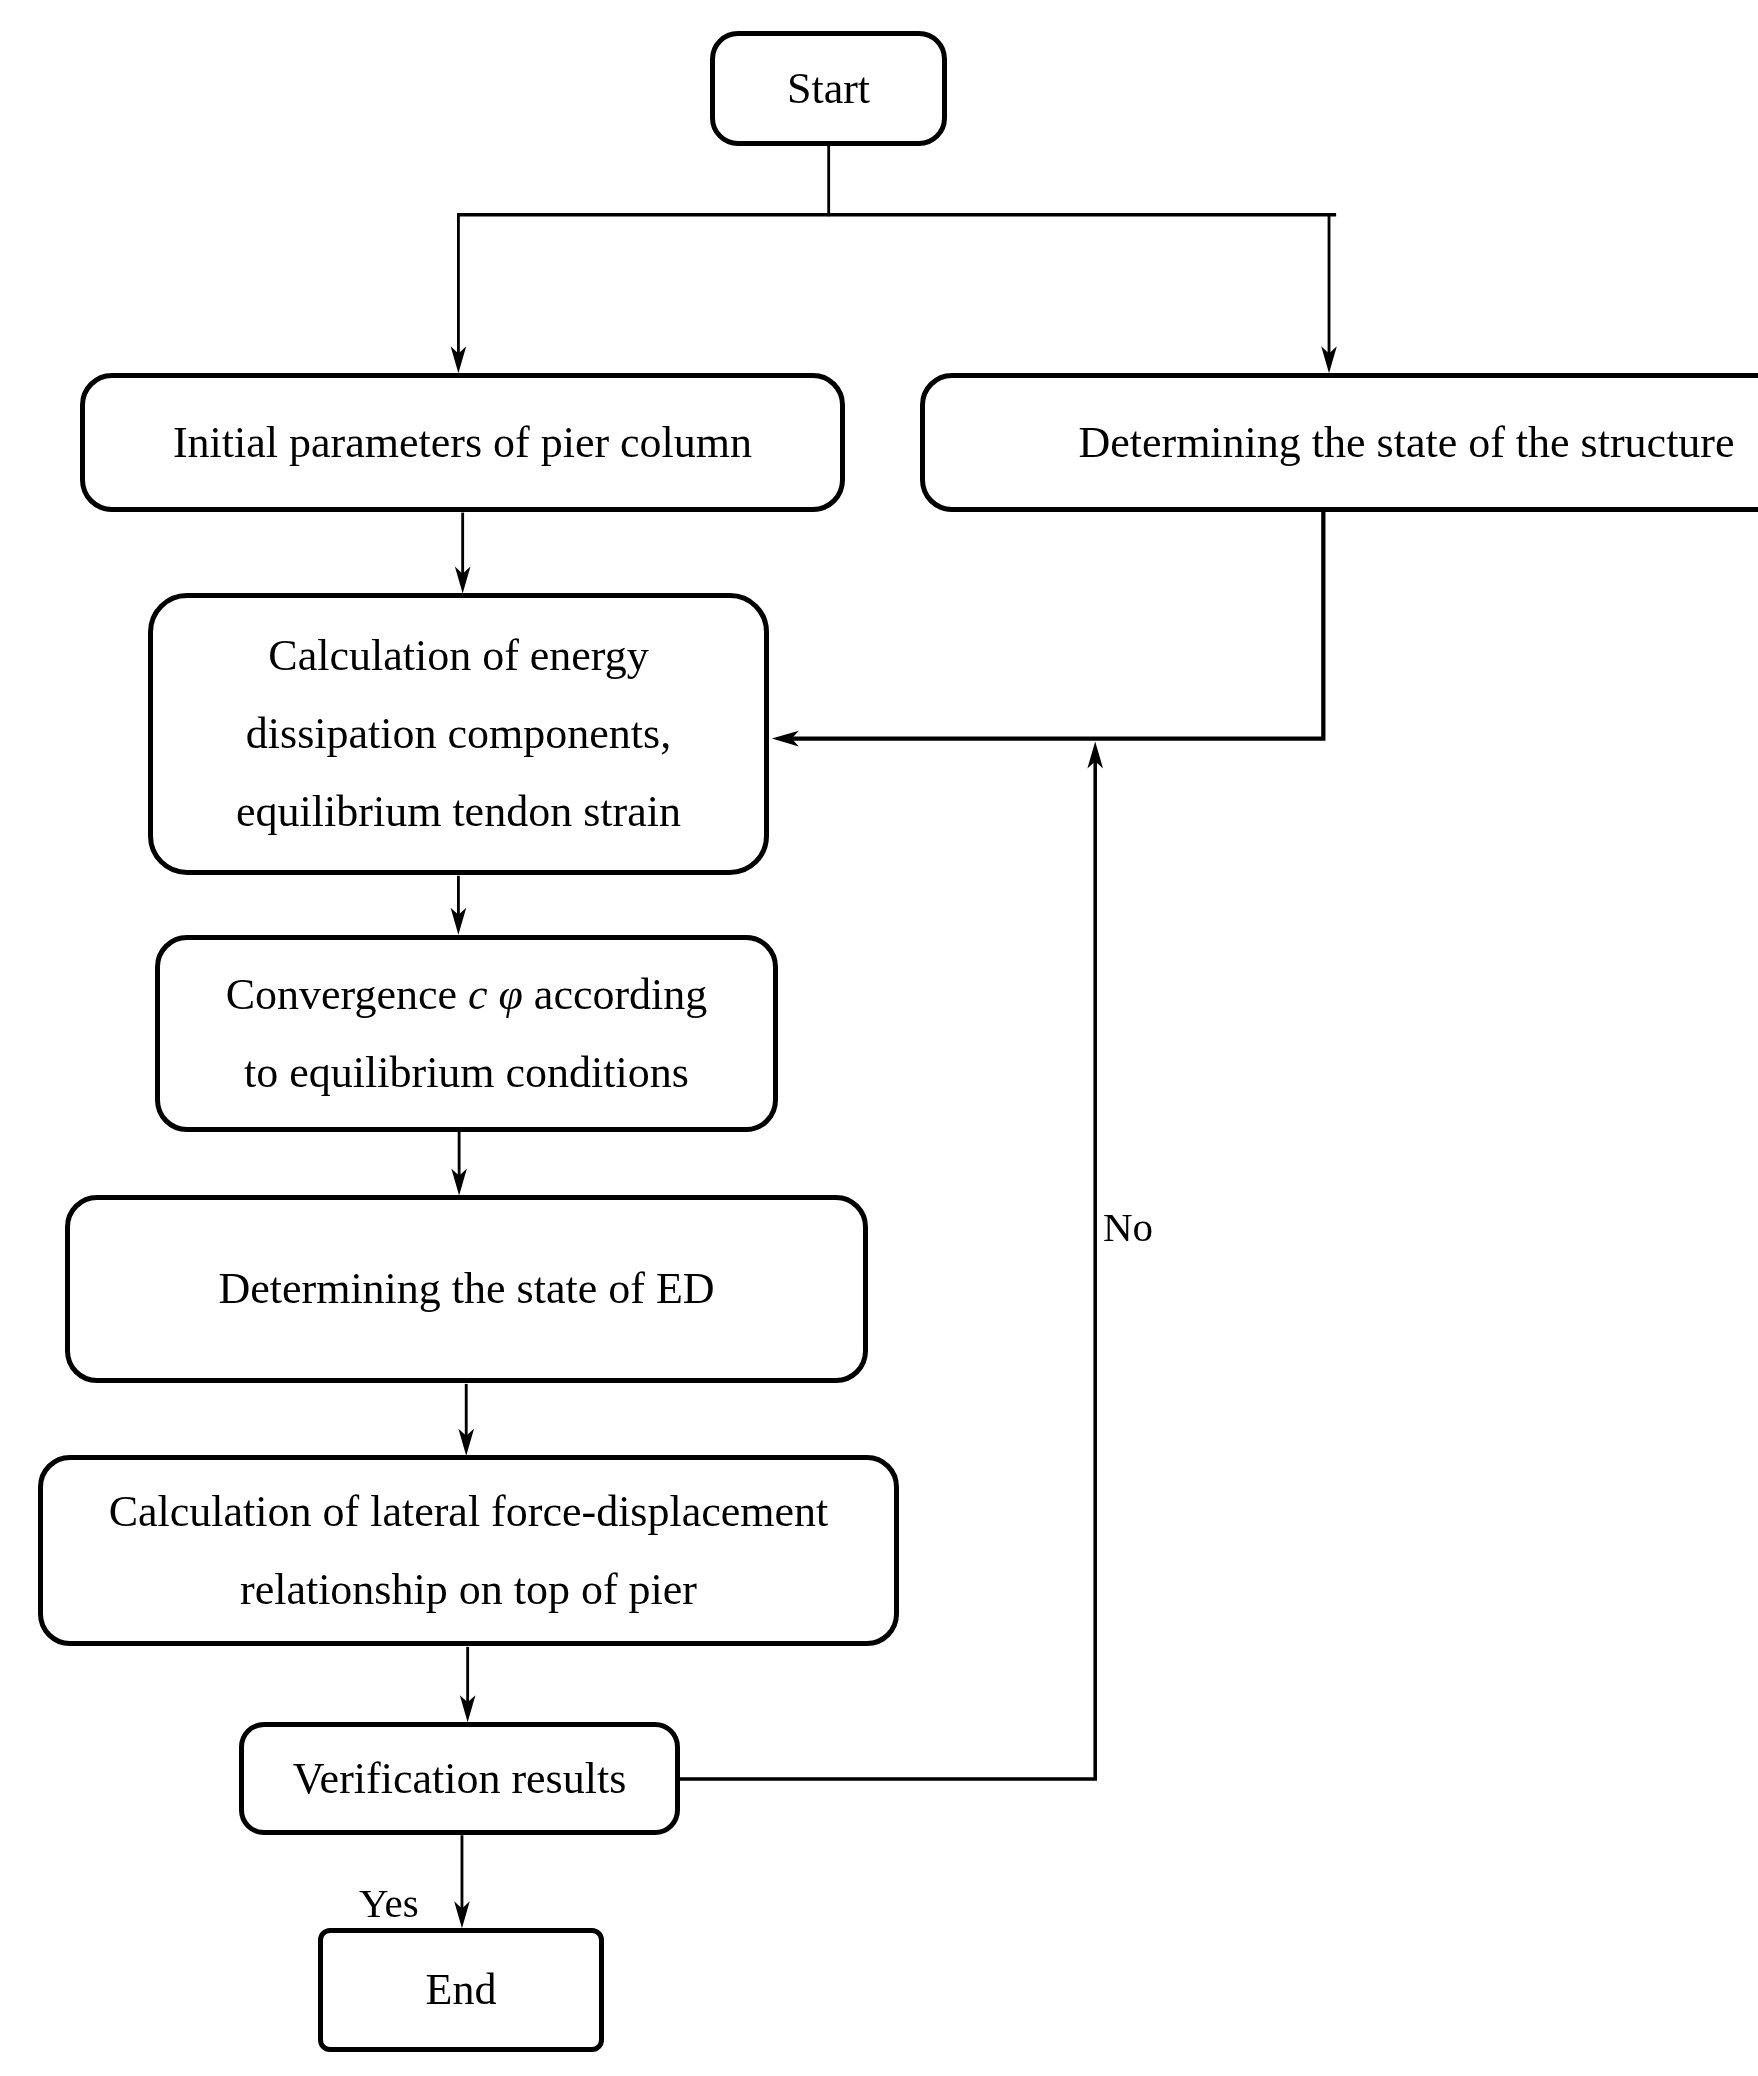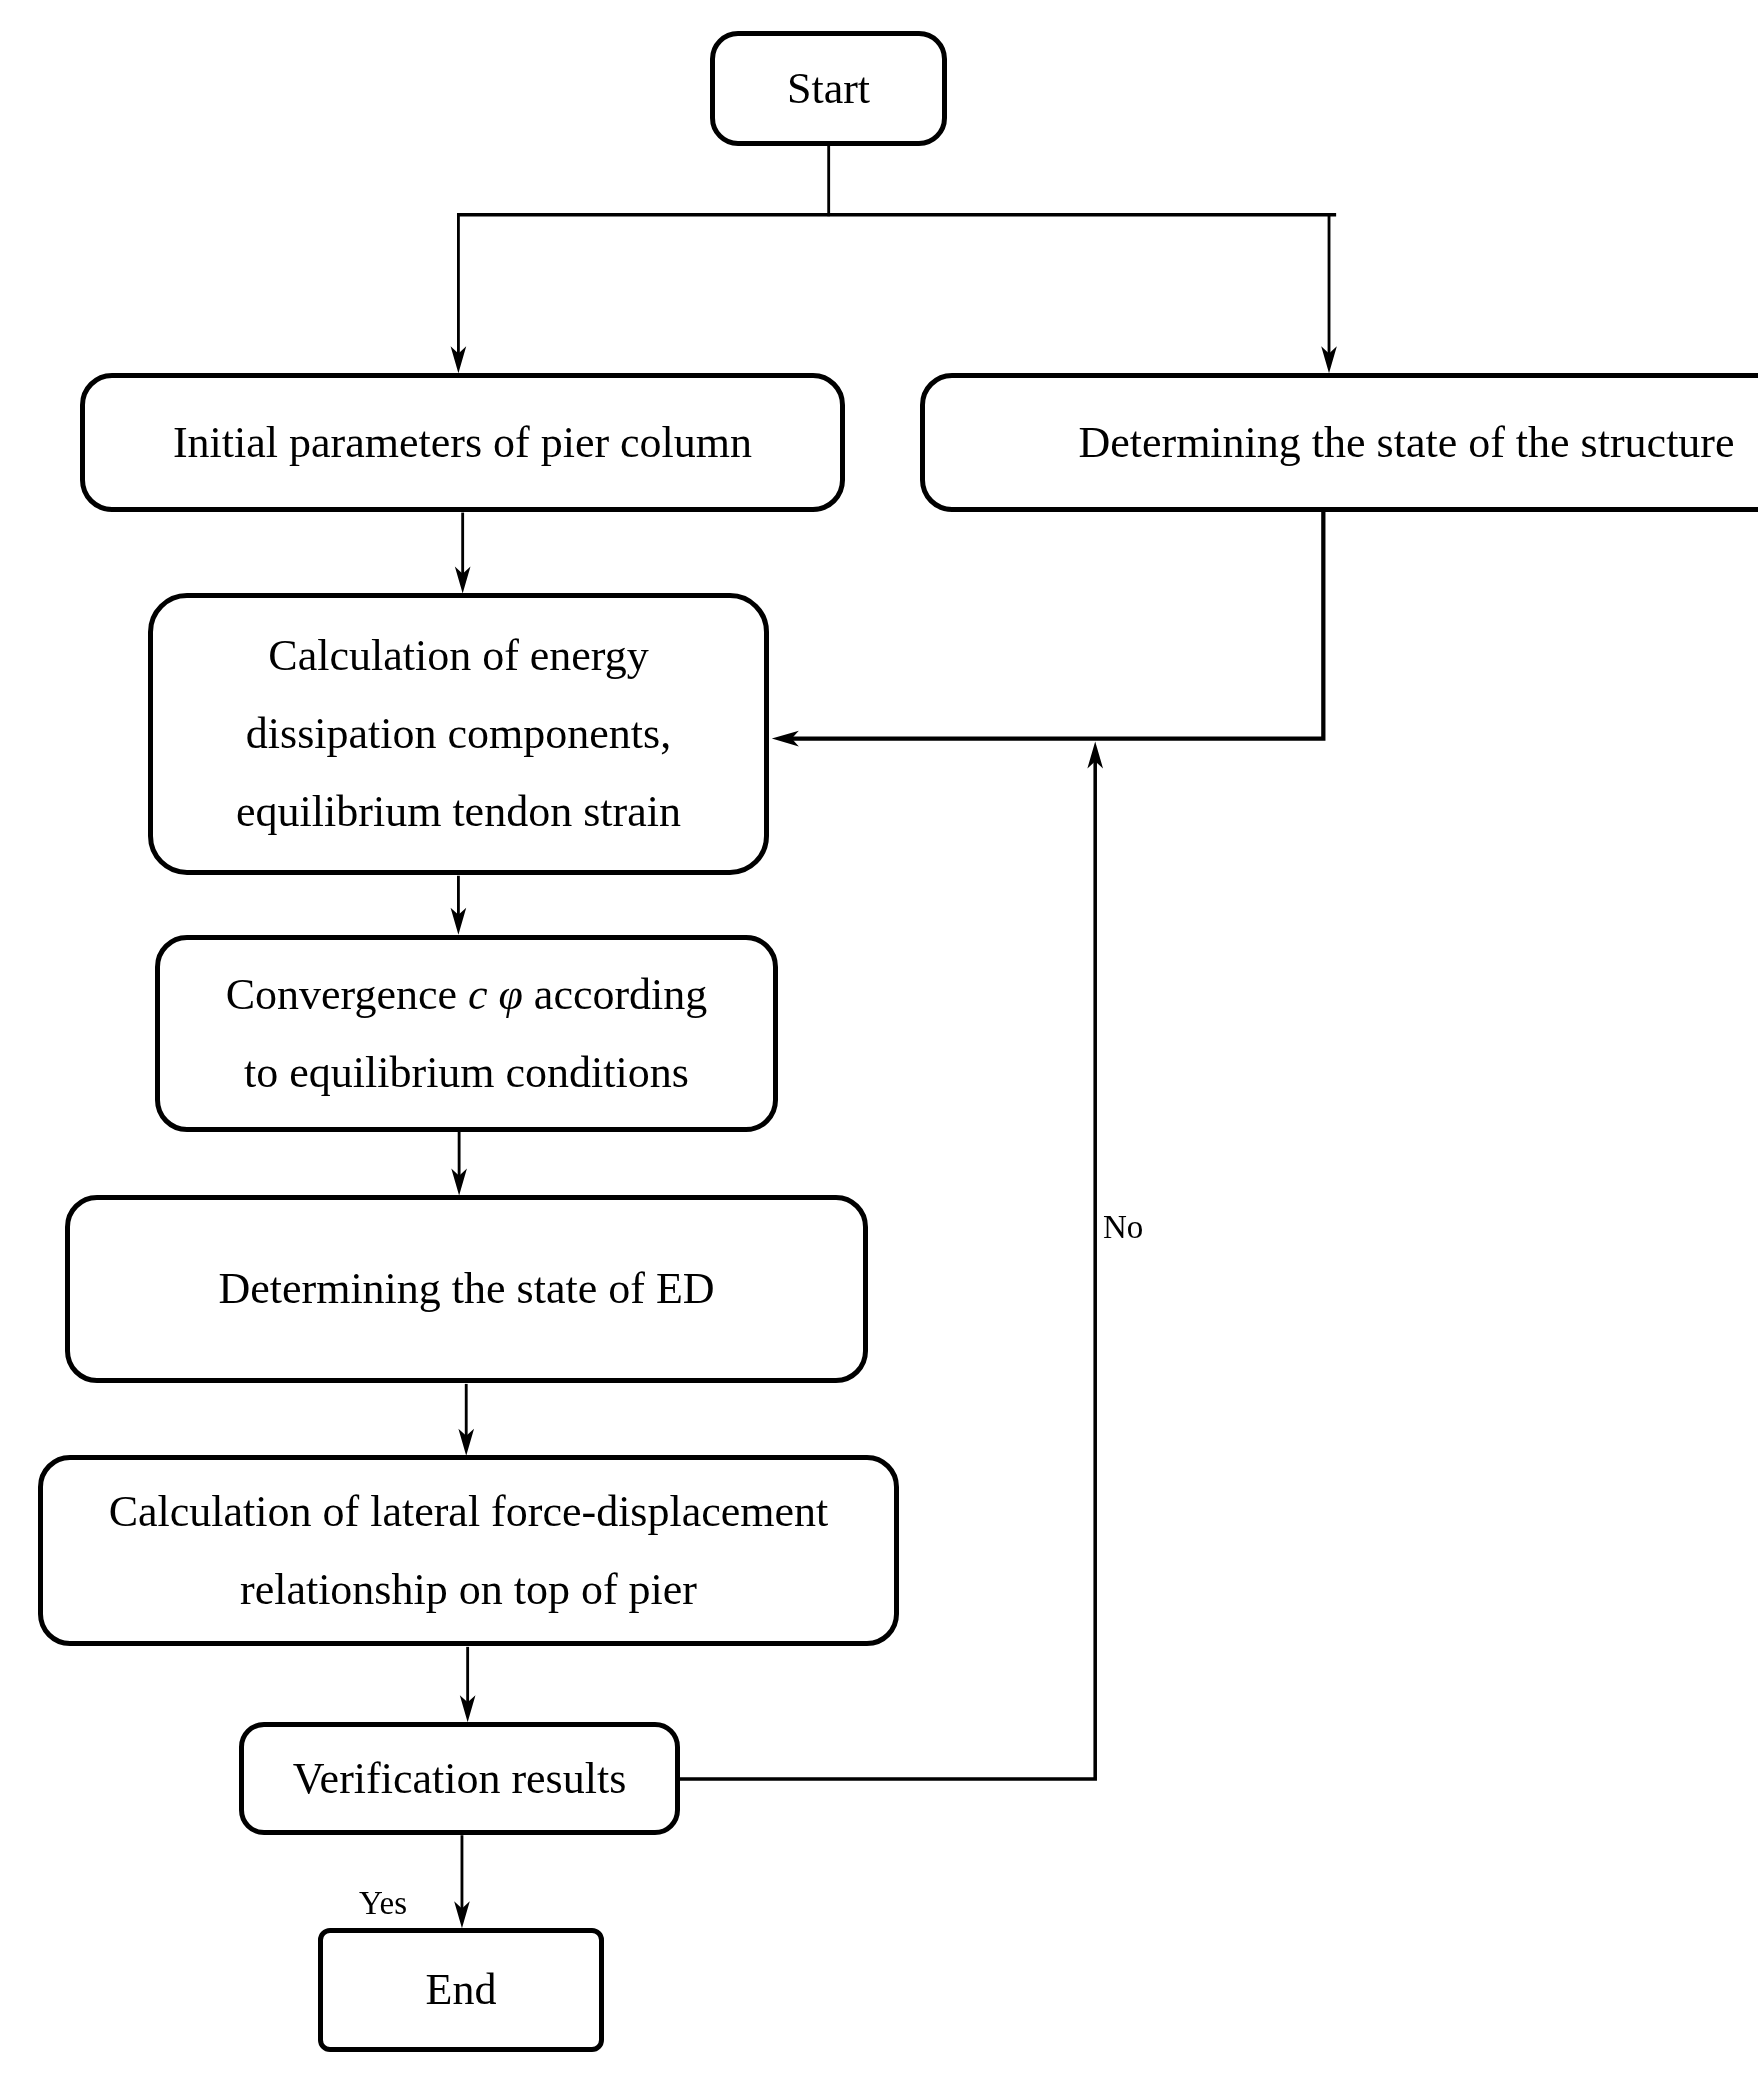--- a/index.html
+++ b/index.html
@@ -38,21 +38,21 @@
     line-height: 78px;
   }
   .tline {
     white-space: nowrap;
   }
   .it {
     font-style: italic;
   }
   .edge-label {
     position: absolute;
-    font-size: 33px;
+    font-size: 41px;
     line-height: 44px;
     white-space: nowrap;
   }
 </style>
 </head>
 <body>
 
 <div class="canvas">
 
   <svg class="connectors" viewBox="0 0 2475 2922" xmlns="http://www.w3.org/2000/svg">

